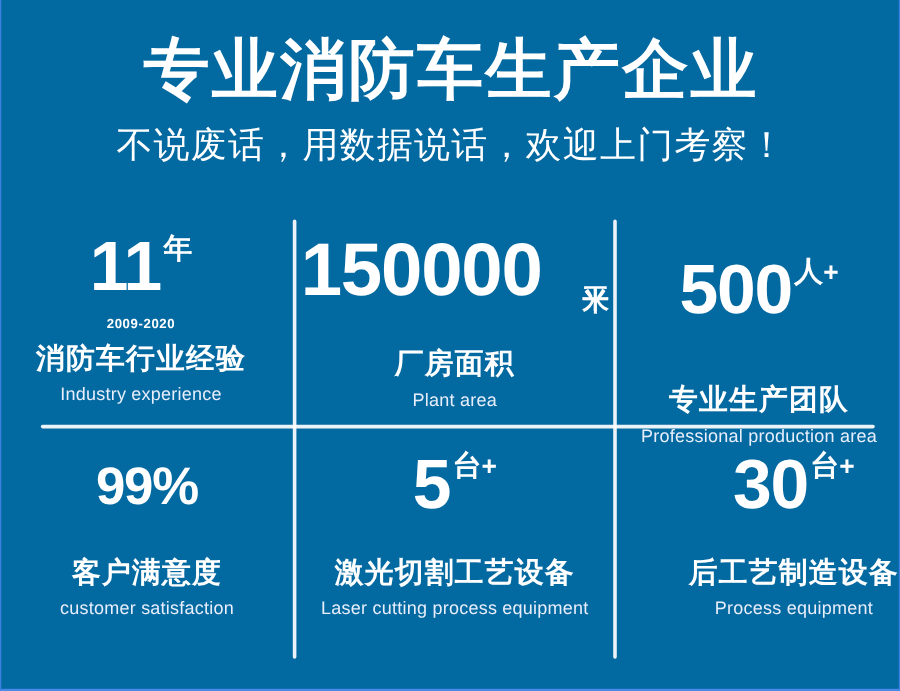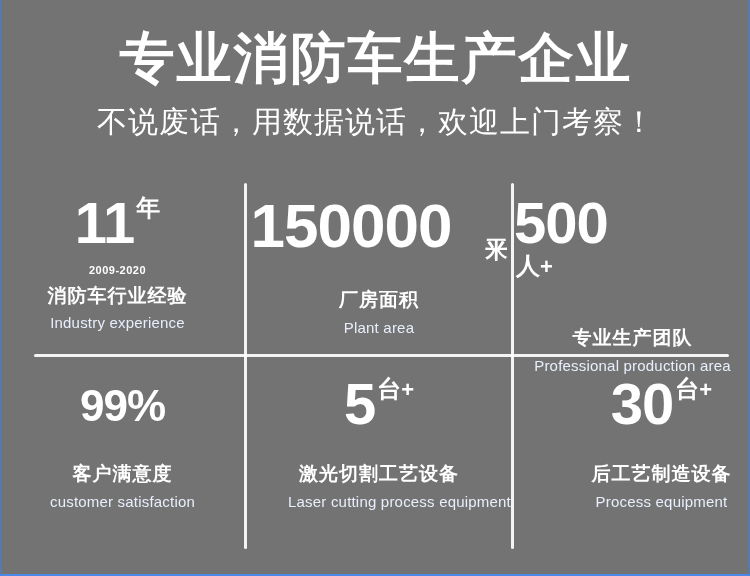--- a/index.html
+++ b/index.html
@@ -10,21 +10,21 @@
     width: 750px;
     height: 576px;
     overflow: hidden;
     font-family: "Liberation Sans", "DejaVu Sans", sans-serif;
   }
 
   #banner {
     position: relative;
     width: 750px;
     height: 576px;
-    background: #737373;
+    background: #0369a1;
     box-sizing: border-box;
     border-left: 1px solid #3d80e4;
     border-right: 1px solid #3d80e4;
     border-bottom: 2px solid #4a89e8;
     color: #ffffff;
     overflow: hidden;
   }
 
   
   .header {
@@ -132,21 +132,21 @@
     font-weight: 700;
   }
 
   .range {
     font-size: 11px;
     font-weight: 700;
     color: #ffffff;
     letter-spacing: 0.5px;
   }
   .cn-label {
-    font-size: 19px;
+    font-size: 24px;
     font-weight: 700;
     color: #ffffff;
     letter-spacing: 1px;
     white-space: nowrap;
   }
   .en-label {
     font-size: 15px;
     font-weight: 400;
     color: #e8eefb;
     letter-spacing: 0.2px;
@@ -157,32 +157,32 @@
   .c0 .num-row { margin-top: 11px; }
   .c0 .range   { margin-top: 12px; }
   .c0 .cn-label{ margin-top: 7px; }
   .c0 .en-label{ margin-top: 5px; }
 
   .c1 .num-row { margin-top: 12px; gap: 32px; }
   .c1 .big-num { font-size: 62px; line-height: 62px; }
   .c1 .cn-label{ margin-top: 30px; }
   .c1 .en-label{ margin-top: 6px; }
 
-  .c2 .num-row { margin-top: 11px; flex-direction: column; }
+  .c2 .num-row { margin-top: 30px; }
   .c2 .cn-label{ margin-top: 46px; }
   .c2 .en-label{ margin-top: 6px; }
 
   .c3 .num-row { margin-top: 19px; }
   .c3 .big-num { font-size: 44px; line-height: 60px; }
   .c3 .cn-label{ margin-top: 25px; }
   .c3 .en-label{ margin-top: 6px; }
 
   .c4 .num-row { margin-top: 18px; }
   .c4 .cn-label{ margin-top: 28px; }
-  .c4 .en-label{ margin-top: 6px; text-align: right; }
+  .c4 .en-label{ margin-top: 6px; }
 
   .c5 .num-row { margin-top: 18px; }
   .c5 .cn-label{ margin-top: 28px; }
   .c5 .en-label{ margin-top: 6px; }
 </style>
 </head>
 <body>
 
 <div id="banner">
 

